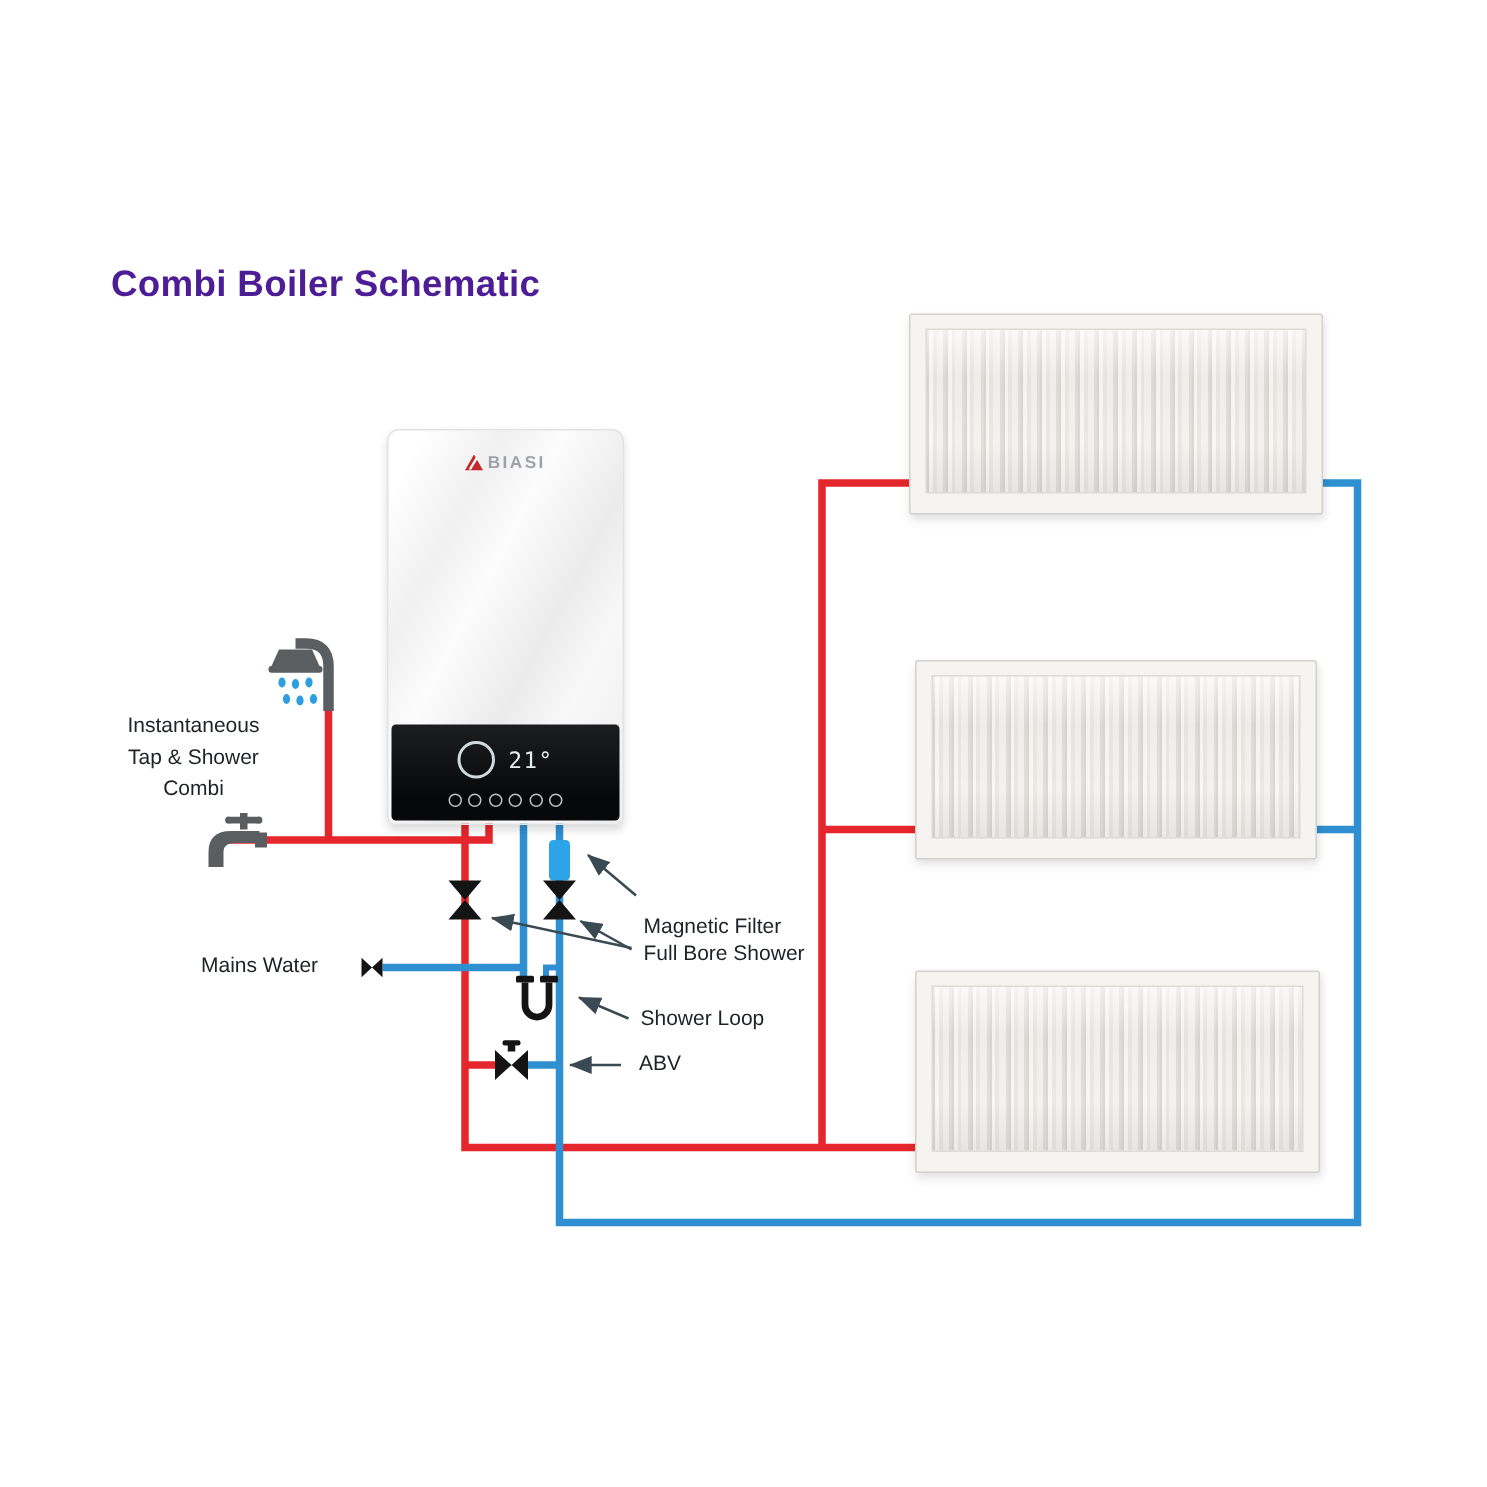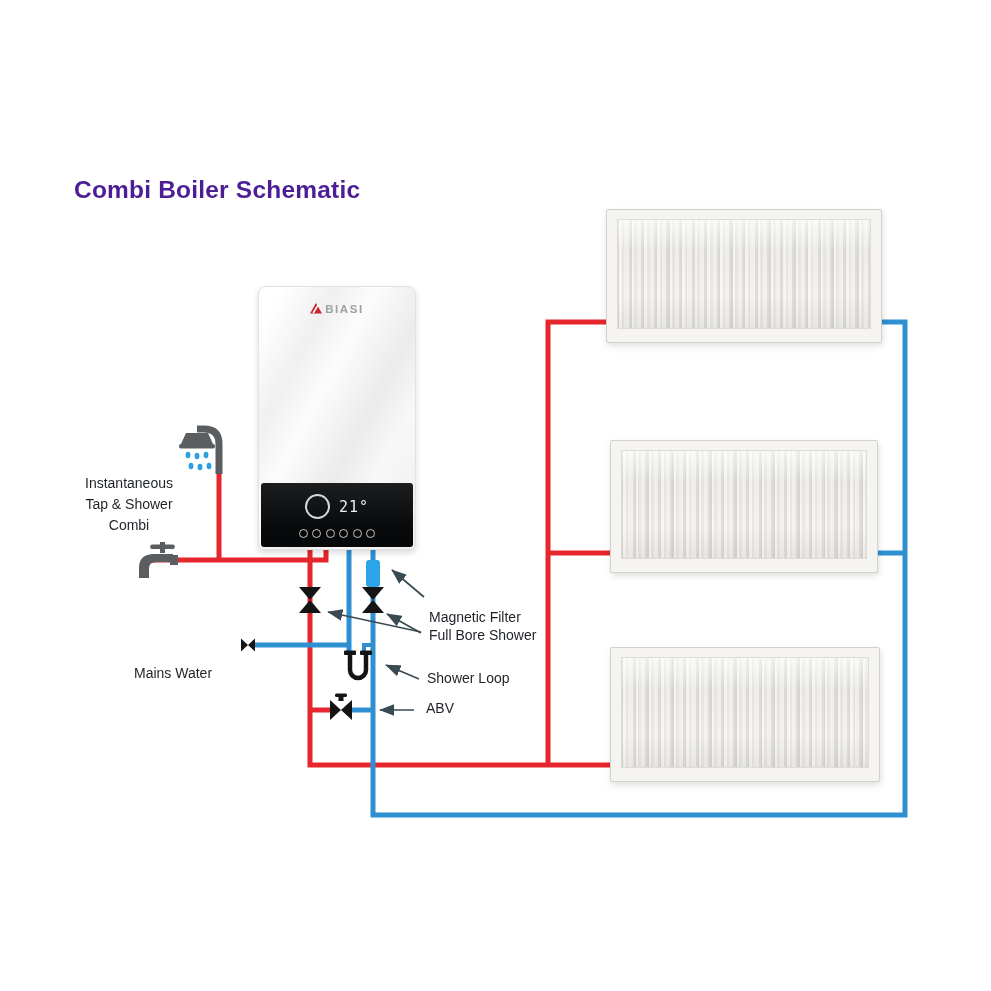--- a/index.html
+++ b/index.html
@@ -3,21 +3,21 @@
 <meta charset="utf-8">
 <style>
   html,body{margin:0;padding:0;background:#ffffff;}
   .canvas{position:relative;width:991px;height:991px;background:#ffffff;overflow:hidden;
           font-family:"Liberation Sans", sans-serif;color:#1e2227;}
 
   
   .title{position:absolute;left:74px;top:176px;font-size:24.5px;font-weight:bold;color:#4c1d95;letter-spacing:.2px;}
   .lbl{position:absolute;font-size:14px;color:#1e2227;white-space:nowrap;}
   .lbl-outlet{left:62px;top:473px;width:134px;text-align:center;line-height:21px;white-space:normal;}
-  .lbl-mains{left:134px;top:635px;margin-top:30px;}
+  .lbl-mains{left:134px;top:635px;}
   .lbl-magfilter{left:429px;top:588px;margin-top:21px;}
   .lbl-fbv{left:429px;top:627px;}
   .lbl-fill{left:427px;top:670px;}
   .lbl-abv{left:426px;top:700px;}
 
   
   .pipes-svg{position:absolute;left:0;top:0;z-index:1;}
 
   
   .radiator{position:absolute;z-index:2;background:#f5f4f0;border:1px solid #d2d1cb;border-radius:2px;

